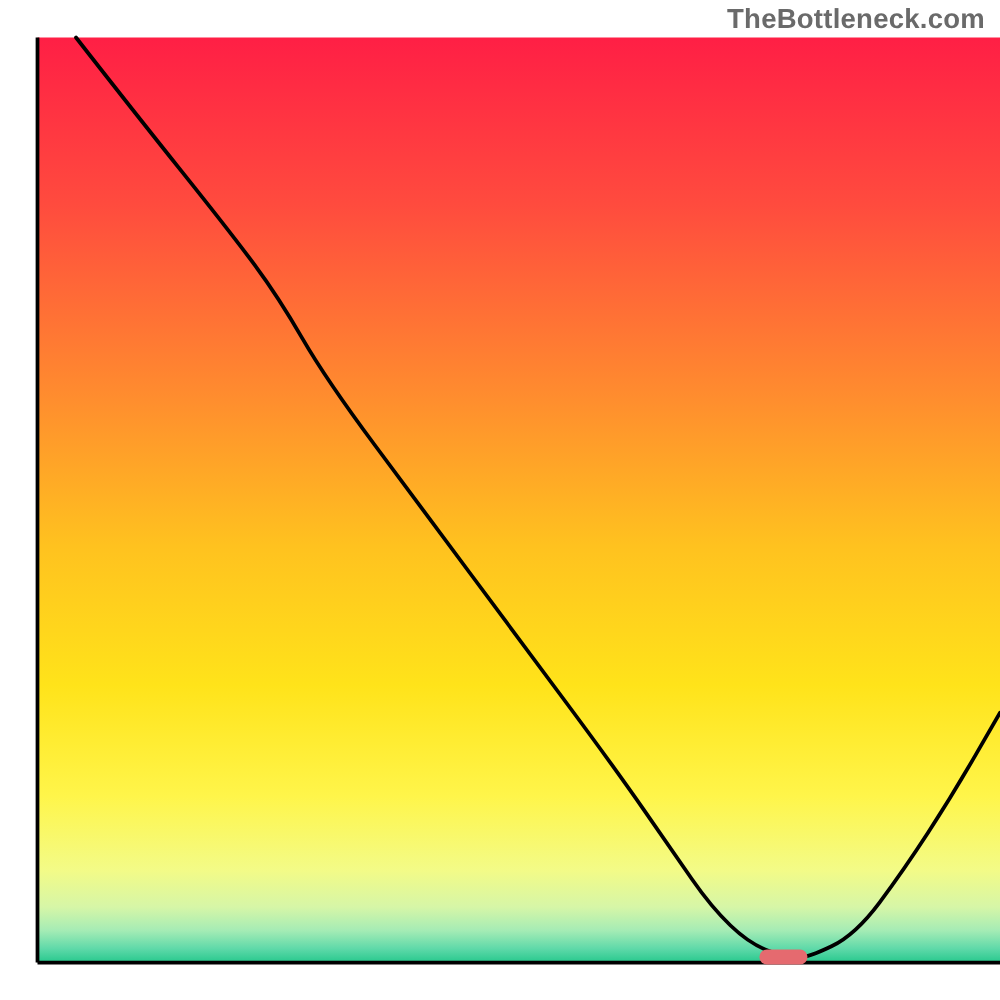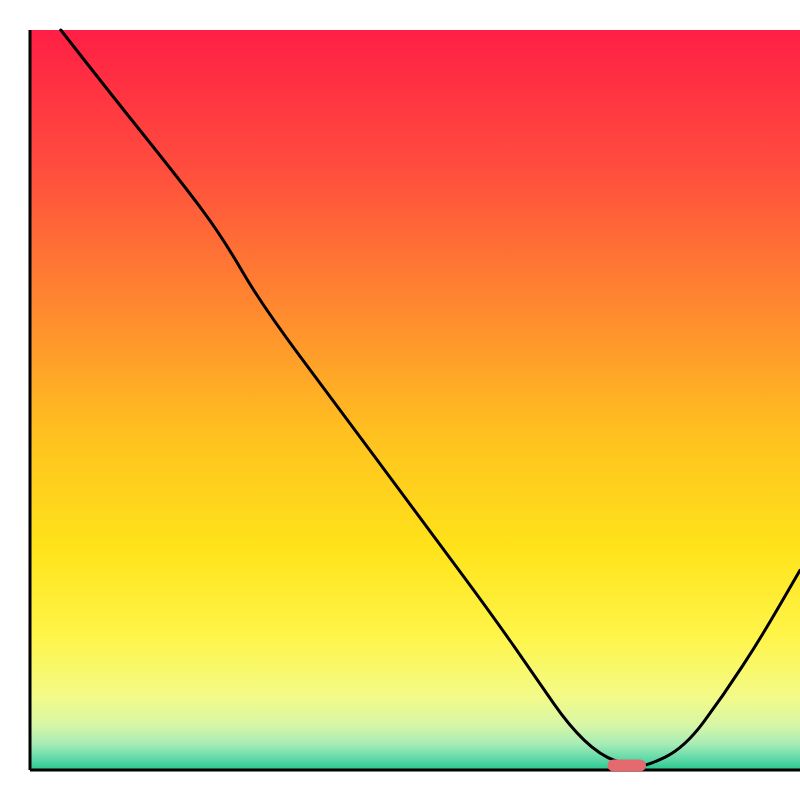--- a/index.html
+++ b/index.html
@@ -26,20 +26,21 @@
     letter-spacing: 0.2px;
   }
   svg {
     display: block;
   }
 </style>
 </head>
 <body>
 <div class="wrap">
 
+<div class="watermark">TheBottleneck.com</div>
 
 <svg id="chart-svg" width="800" height="800">
   <defs>
     <linearGradient id="bg-grad" x1="0" y1="0" x2="0" y2="1">
           <stop offset="0%" stop-color="#ff1f45"></stop>
           <stop offset="18%" stop-color="#ff4b3e"></stop>
           <stop offset="38%" stop-color="#ff8a2f"></stop>
           <stop offset="55.00000000000001%" stop-color="#ffc21f"></stop>
           <stop offset="70%" stop-color="#ffe31a"></stop>
           <stop offset="82%" stop-color="#fff54a"></stop>

